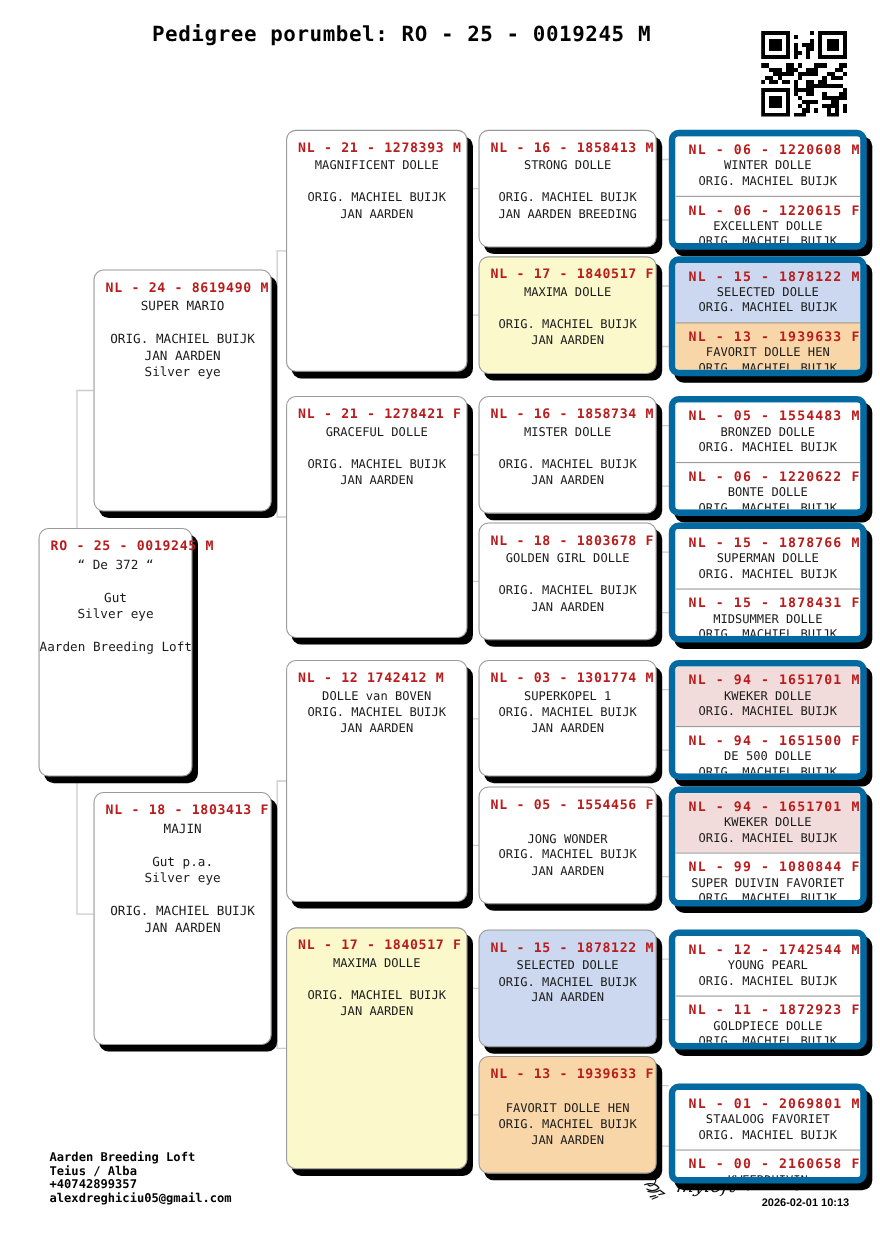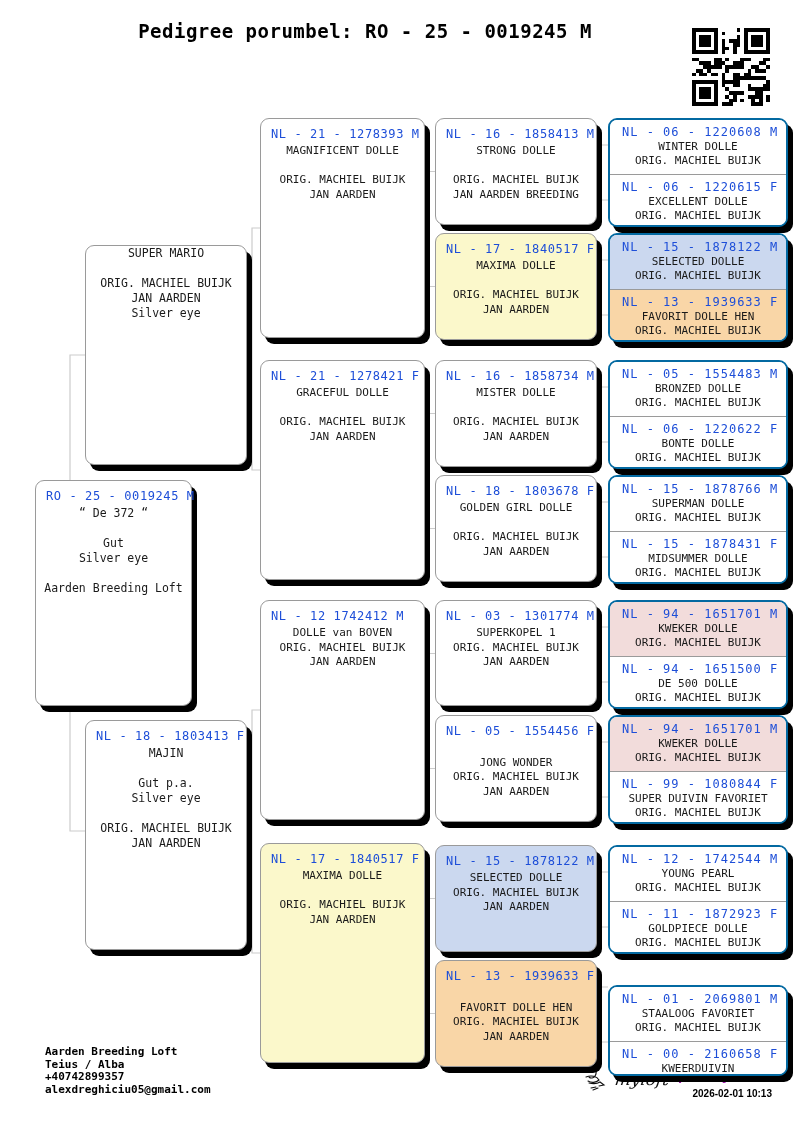--- a/index.html
+++ b/index.html
@@ -3,26 +3,26 @@
 <meta charset="utf-8">
 <style>
   html,body{margin:0;padding:0;}
   body{width:800px;height:1130px;background:#ffffff;position:relative;overflow:hidden;
        font-family:"DejaVu Sans Mono","Liberation Mono",monospace;color:#1a1a1a;}
   .page-title{position:absolute;top:20px;left:45px;width:640px;text-align:center;
        font-size:19px;font-weight:bold;letter-spacing:0.5px;color:#000;}
   .qr{position:absolute;top:28px;left:692px;width:78px;height:78px;}
   .box{position:absolute;background:#fff;border:1px solid #9a9a9a;border-radius:9px;
        box-shadow:5px 6px 0 #000;box-sizing:border-box;z-index:2;}
-  .ring{color:#1d4ed8;font-weight:normal;font-size:12px;letter-spacing:0.6px;
+  .ring{color:#b91c1c;font-weight:bold;font-size:12px;letter-spacing:0.6px;
         padding:8px 4px 3px 10px;white-space:nowrap;}
   .bline{text-align:center;font-size:11px;line-height:14.5px;min-height:14.5px;
         white-space:nowrap;}
   .big .bline{font-size:11.5px;line-height:15px;min-height:15px;}
-  .pair{position:absolute;left:608px;width:180px;border:2px solid #0369a1;border-radius:9px;
+  .pair{position:absolute;left:608px;width:180px;border:6px solid #0369a1;border-radius:9px;
         box-shadow:5px 6px 0 #000;box-sizing:border-box;overflow:hidden;background:#fff;z-index:2;}
   .half{height:54px;box-sizing:border-box;}
   .half + .half{border-top:1px solid #9a9a9a;}
   .half .ring{font-size:12px;letter-spacing:1px;padding:5px 4px 1px 12px;}
   .half .bline{font-size:11px;line-height:14px;min-height:14px;}
   .connectors{position:absolute;top:0;left:0;z-index:1;}
   .footer-owner{position:absolute;left:45px;top:1046px;font-weight:bold;font-size:11px;
         line-height:12.5px;color:#000;}
   .footer-brand{position:absolute;left:583px;top:1064px;width:190px;}
   .brand-row{display:flex;align-items:center;}
@@ -189,27 +189,28 @@
     M597 413.5 H601 M608 387 H601 V442 H608
     M597 528.5 H601 M608 502 H601 V557 H608
     M597 653.5 H601 M608 627 H601 V682 H608
     M597 768.5 H601 M608 742 H601 V797 H608
     M597 898.5 H601 M608 872 H601 V927 H608
     M597 1013.5 H601 M608 987 H601 V1042 H608"></path>
 </svg>
 
 <div id="tree">
     <div class="box big" style="left: 85px; top: 245px; width: 162px; height: 220px; background: rgb(255, 255, 255);">
+      <div class="ring">NL - 24 - 8619490 M</div>
       <div class="bline">SUPER MARIO</div>
       <div class="bline"></div>
       <div class="bline">ORIG. MACHIEL BUIJK</div>
       <div class="bline">JAN AARDEN</div>
       <div class="bline">Silver eye</div>
     </div>
-    <div class="box big" style="left: 35px; top: 480px; width: 157px; height: 226px; background: rgb(255, 255, 255);">
+    <div class="box big" style="left: 35px; top: 480px; width: 140px; height: 226px; background: rgb(255, 255, 255);">
       <div class="ring">RO - 25 - 0019245 M</div>
       <div class="bline">“ De 372 “</div>
       <div class="bline"></div>
       <div class="bline">Gut</div>
       <div class="bline">Silver eye</div>
       <div class="bline"></div>
       <div class="bline">Aarden Breeding Loft</div>
     </div>
     <div class="box big" style="left: 85px; top: 720px; width: 162px; height: 230px; background: rgb(255, 255, 255);">
       <div class="ring">NL - 18 - 1803413 F</div>

